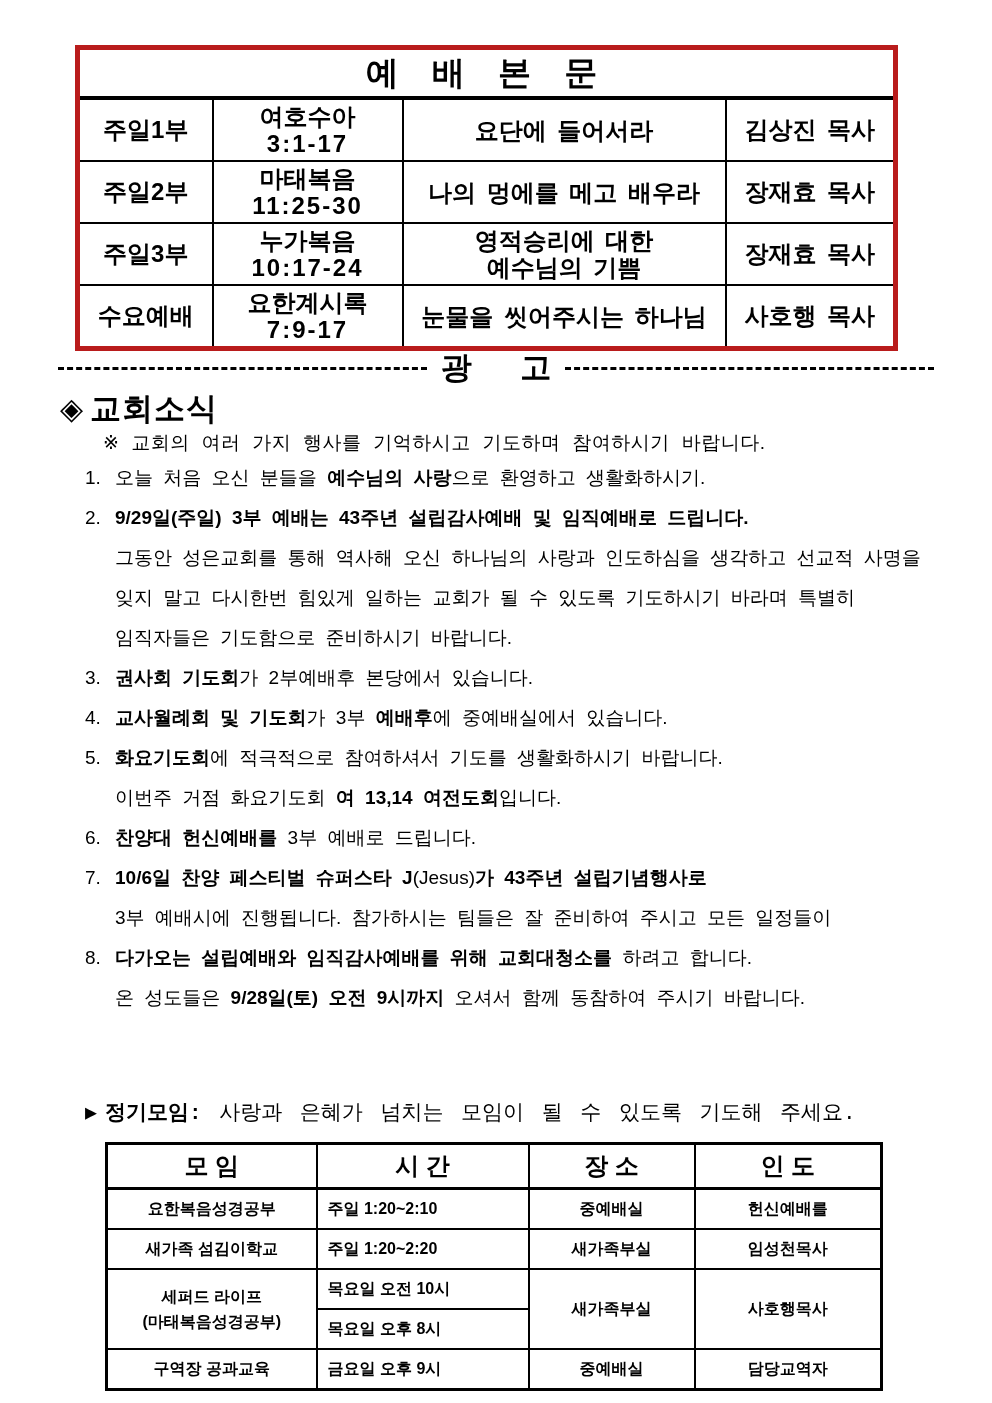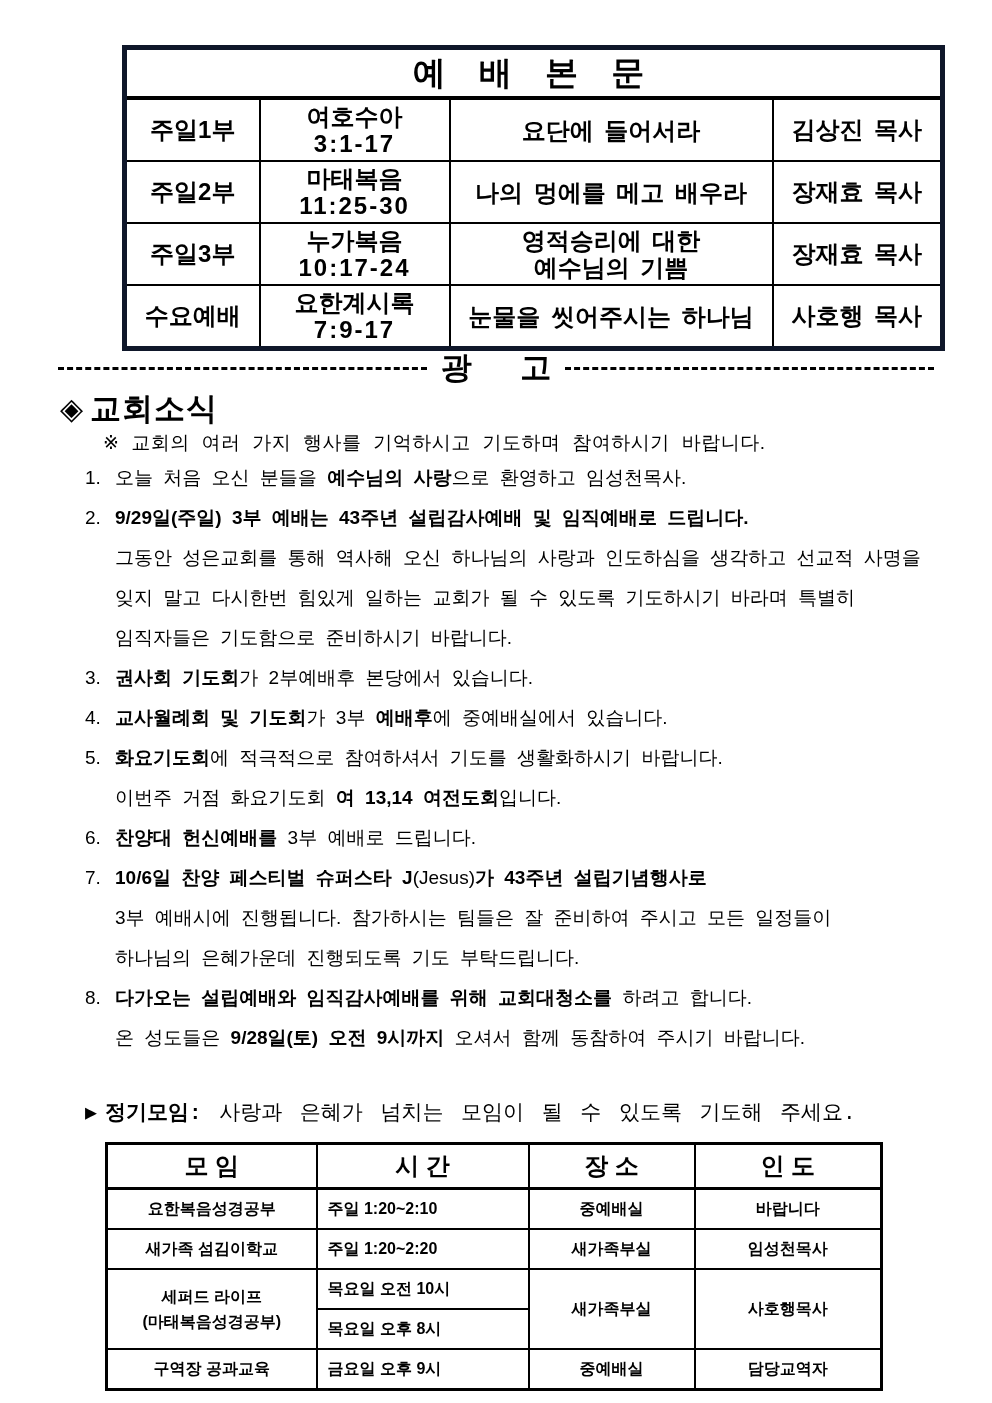--- a/index.html
+++ b/index.html
@@ -1,21 +1,21 @@
 <!DOCTYPE html>
 <html><head>
 <meta charset="utf-8">
 <style>
   html,body{margin:0;padding:0;background:#fff;}
   .page{position:relative;width:992px;height:1403px;background:#ffffff;color:#000;
         font-family:"Liberation Sans","DejaVu Sans",sans-serif;overflow:hidden;}
 
   
   table.worship{position:absolute;left:75px;top:45px;width:818px;border-collapse:collapse;
-                table-layout:fixed;border:5px solid #0f172a;margin-left:47px;}
+                table-layout:fixed;border:5px solid #b91c1c;}
   table.worship td{border:2px solid #000;text-align:center;font-weight:bold;vertical-align:middle;
                    padding:0;word-spacing:4px;}
   table.worship td.title-cell{font-size:33px;letter-spacing:10px;height:46px;border-bottom:4px solid #000;}
   table.worship tr.data-row td{height:60px;font-size:24px;}
   .scripture-book{line-height:27px;}
   .scripture-ref{line-height:27px;letter-spacing:2px;word-spacing:0;}
   .sermon-line{line-height:27px;}
 
   
   .divider{position:absolute;left:58px;top:348px;width:876px;height:40px;display:flex;align-items:center;text-align:center;}
@@ -119,21 +119,21 @@
   <div class="news-head">
     <span class="diamond">◈</span><span>교회소식</span>
   </div>
   <div class="news-note">※ 교회의 여러 가지 행사를 기억하시고 기도하며 참여하시기 바랍니다.</div>
 
   <div class="news-list">
 
     <div class="news-item">
       <span class="num">1.</span>
       <div class="body">
-        <div><span>오늘 처음 오신 분들을 </span><span class="b">예수님의 사랑</span><span>으로 환영하고 임성천목사.</span></div>
+        <div><span>오늘 처음 오신 분들을 </span><span class="b">예수님의 사랑</span><span>으로 환영하고 생활화하시기.</span></div>
       </div>
     </div>
 
     <div class="news-item">
       <span class="num">2.</span>
       <div class="body">
         <div><span class="b">9/29일(주일) 3부 예배는 43주년 설립감사예배 및 임직예배로 드립니다.</span></div>
         <div><span>그동안 성은교회를 통해 역사해 오신 하나님의 사랑과 인도하심을 생각하고 선교적 사명을</span></div>
         <div><span>잊지 말고 다시한번 힘있게 일하는 교회가 될 수 있도록 기도하시기 바라며 특별히</span></div>
         <div><span>임직자들은 기도함으로 준비하시기 바랍니다.</span></div>
@@ -167,21 +167,20 @@
       <div class="body">
         <div><span class="b">찬양대 헌신예배를</span><span> 3부 예배로 드립니다.</span></div>
       </div>
     </div>
 
     <div class="news-item">
       <span class="num">7.</span>
       <div class="body">
         <div><span class="b">10/6일 찬양 페스티벌 슈퍼스타 J</span><span>(Jesus)</span><span class="b">가 43주년 설립기념행사로</span></div>
         <div><span>3부 예배시에 진행됩니다. 참가하시는 팀들은 잘 준비하여 주시고 모든 일정들이</span></div>
-        <div><span>하나님의 은혜가운데 진행되도록 기도 부탁드립니다.</span></div>
       </div>
     </div>
 
     <div class="news-item">
       <span class="num">8.</span>
       <div class="body">
         <div><span class="b">다가오는 설립예배와 임직감사예배를 위해 교회대청소를</span><span> 하려고 합니다.</span></div>
         <div><span>온 성도들은 </span><span class="b">9/28일(토) 오전 9시까지</span><span> 오셔서 함께 동참하여 주시기 바랍니다.</span></div>
       </div>
     </div>
@@ -204,21 +203,21 @@
       <tr>
         <th>모 임</th>
         <th>시 간</th>
         <th>장 소</th>
         <th>인 도</th>
       </tr>
       <tr class="mrow">
         <td>요한복음성경공부</td>
         <td class="time">주일 1:20~2:10</td>
         <td>중예배실</td>
-        <td>바랍니다</td>
+        <td>헌신예배를</td>
       </tr>
       <tr class="mrow">
         <td>새가족 섬김이학교</td>
         <td class="time">주일 1:20~2:20</td>
         <td>새가족부실</td>
         <td>임성천목사</td>
       </tr>
       <tr class="mrow">
         <td rowspan="2" class="name2line">
           <div>세퍼드 라이프</div>

